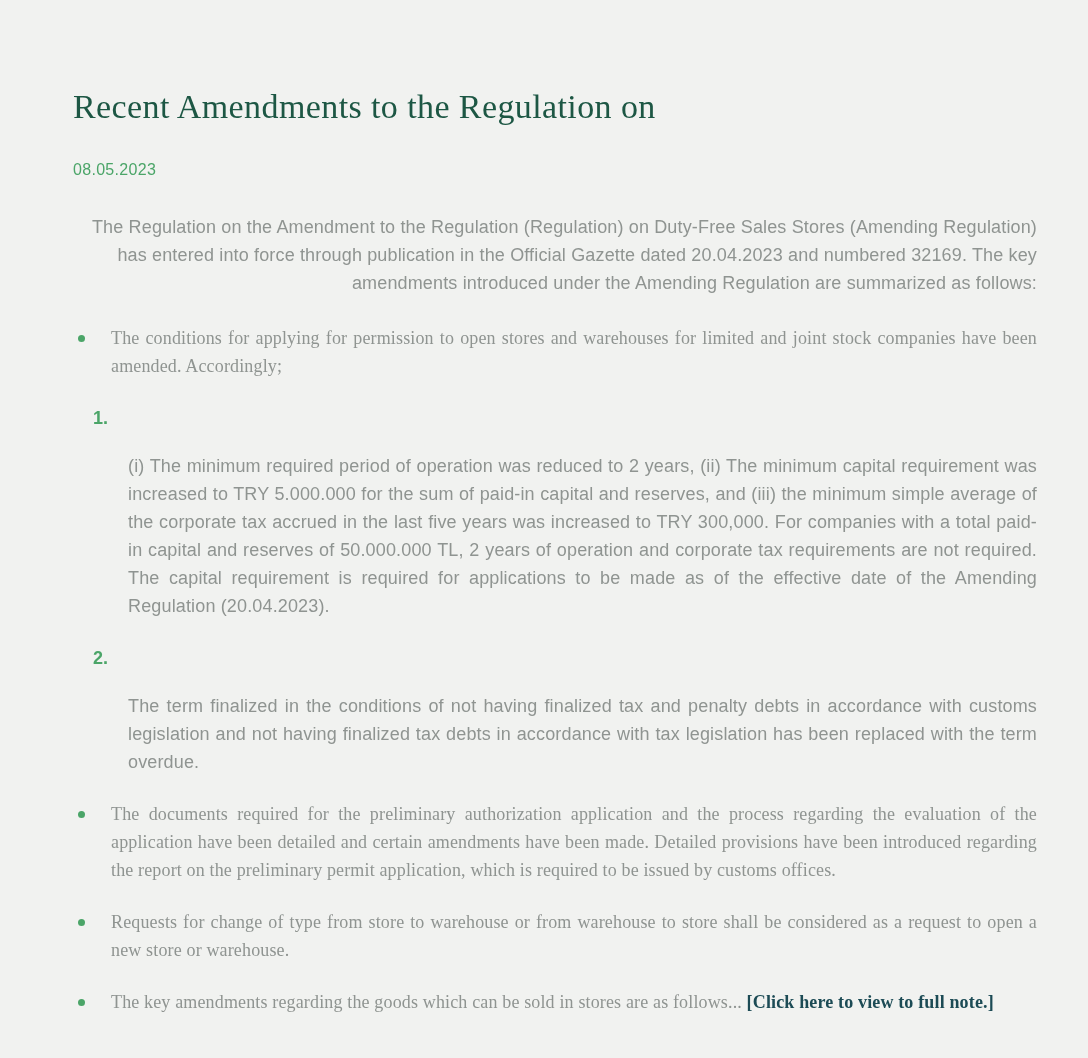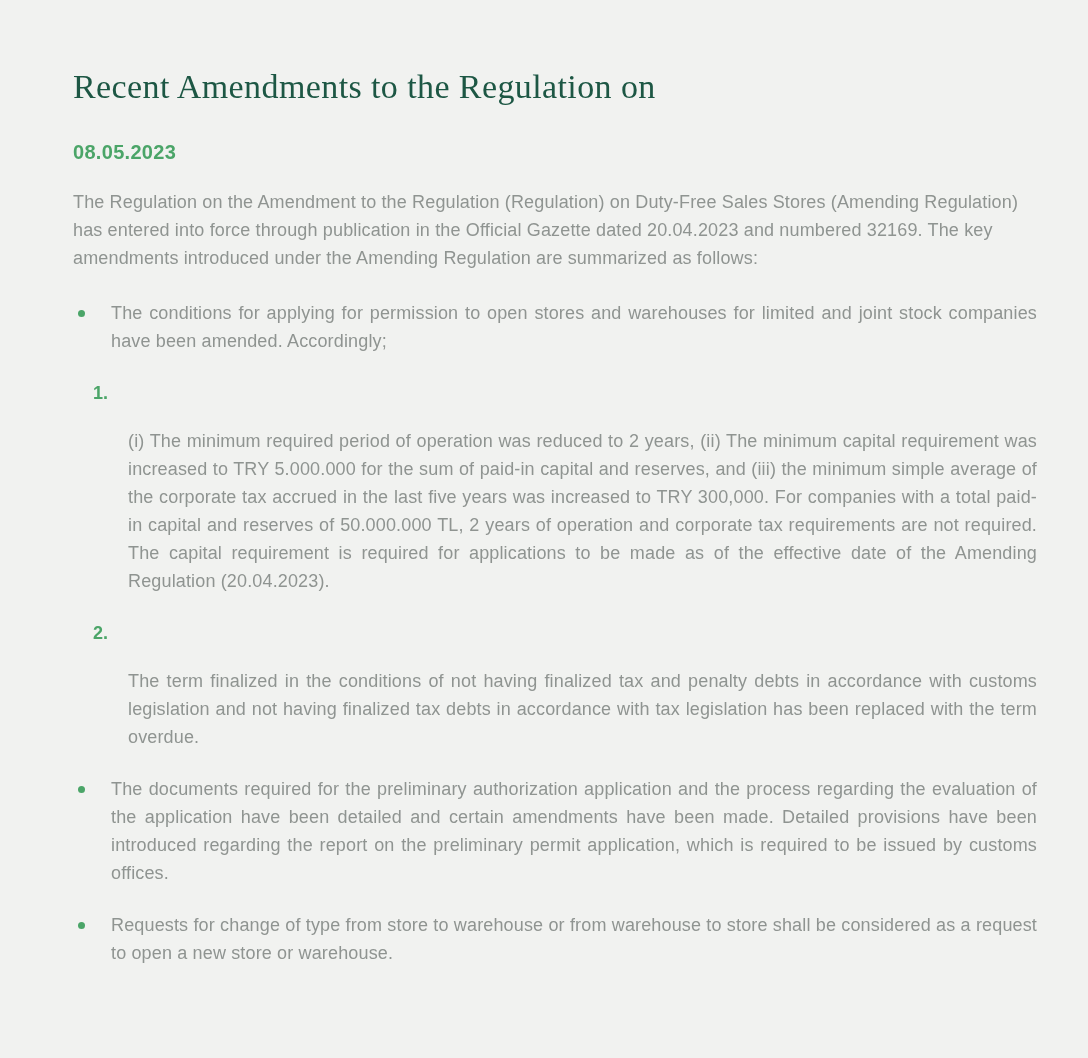--- a/index.html
+++ b/index.html
@@ -10,53 +10,54 @@
   }
   body {
     width: 1088px;
     height: 1058px;
     font-family: "Liberation Sans", sans-serif;
     overflow: hidden;
   }
   .page {
     width: 1088px;
     height: 1058px;
-    padding: 68px 51px 0 73px;
+    padding: 88px 51px 0 73px;
   }
   .title {
     font-family: "Liberation Serif", "DejaVu Serif", serif;
     font-weight: 500;
     font-size: 34px;
     line-height: 37px;
     letter-spacing: 0.4px;
     color: #1d5744;
     margin: 0 0 36px 0;
   }
   .title .title-line { display: block; }
   .date {
     color: #4ba568;
-    font-size: 20px;
-    font-weight: bold;
+    font-size: 16px;
+    font-weight: normal;
     letter-spacing: 0.3px;
-    margin: 0 0 24px 0;
+    margin: 0 0 34px 0;
   }
   .body-text {
     color: #8f9491;
     font-size: 18px;
     line-height: 28px;
     letter-spacing: 0.15px;
   }
   .intro {
     margin: 0 0 27px 0;
-    text-align: left;
+    text-align: right;
   }
   .bullet-item {
     display: flex;
     align-items: flex-start;
     margin: 17px 0 24px 0;
+    font-family: Liberation Serif, serif;
   }
   .bullet-dot {
     flex: none;
     width: 7px;
     height: 7px;
     border-radius: 50%;
     background: #4ba568;
     margin: 11px 0 0 5px;
   }
   .bullet-text {
@@ -127,16 +128,23 @@
     <div class="bullet-item">
       <span class="bullet-dot"></span>
       <span class="body-text bullet-text">The documents required for the preliminary authorization application and the process regarding the evaluation of the application have been detailed and certain amendments have been made. Detailed provisions have been introduced regarding the report on the preliminary permit application, which is required to be issued by customs offices.</span>
     </div>
 
     <div class="bullet-item">
       <span class="bullet-dot"></span>
       <span class="body-text bullet-text">Requests for change of type from store to warehouse or from warehouse to store shall be considered as a request to open a new store or warehouse.</span>
     </div>
 
+    <div class="bullet-item">
+      <span class="bullet-dot"></span>
+      <span class="body-text bullet-text">
+        <span>The key amendments regarding the goods which can be sold in stores are as follows...</span>
+        <a class="note-link">[Click here to view to full note.]</a>
+      </span>
+    </div>
 
   </div>
 
 </div>
 
 </body></html>

